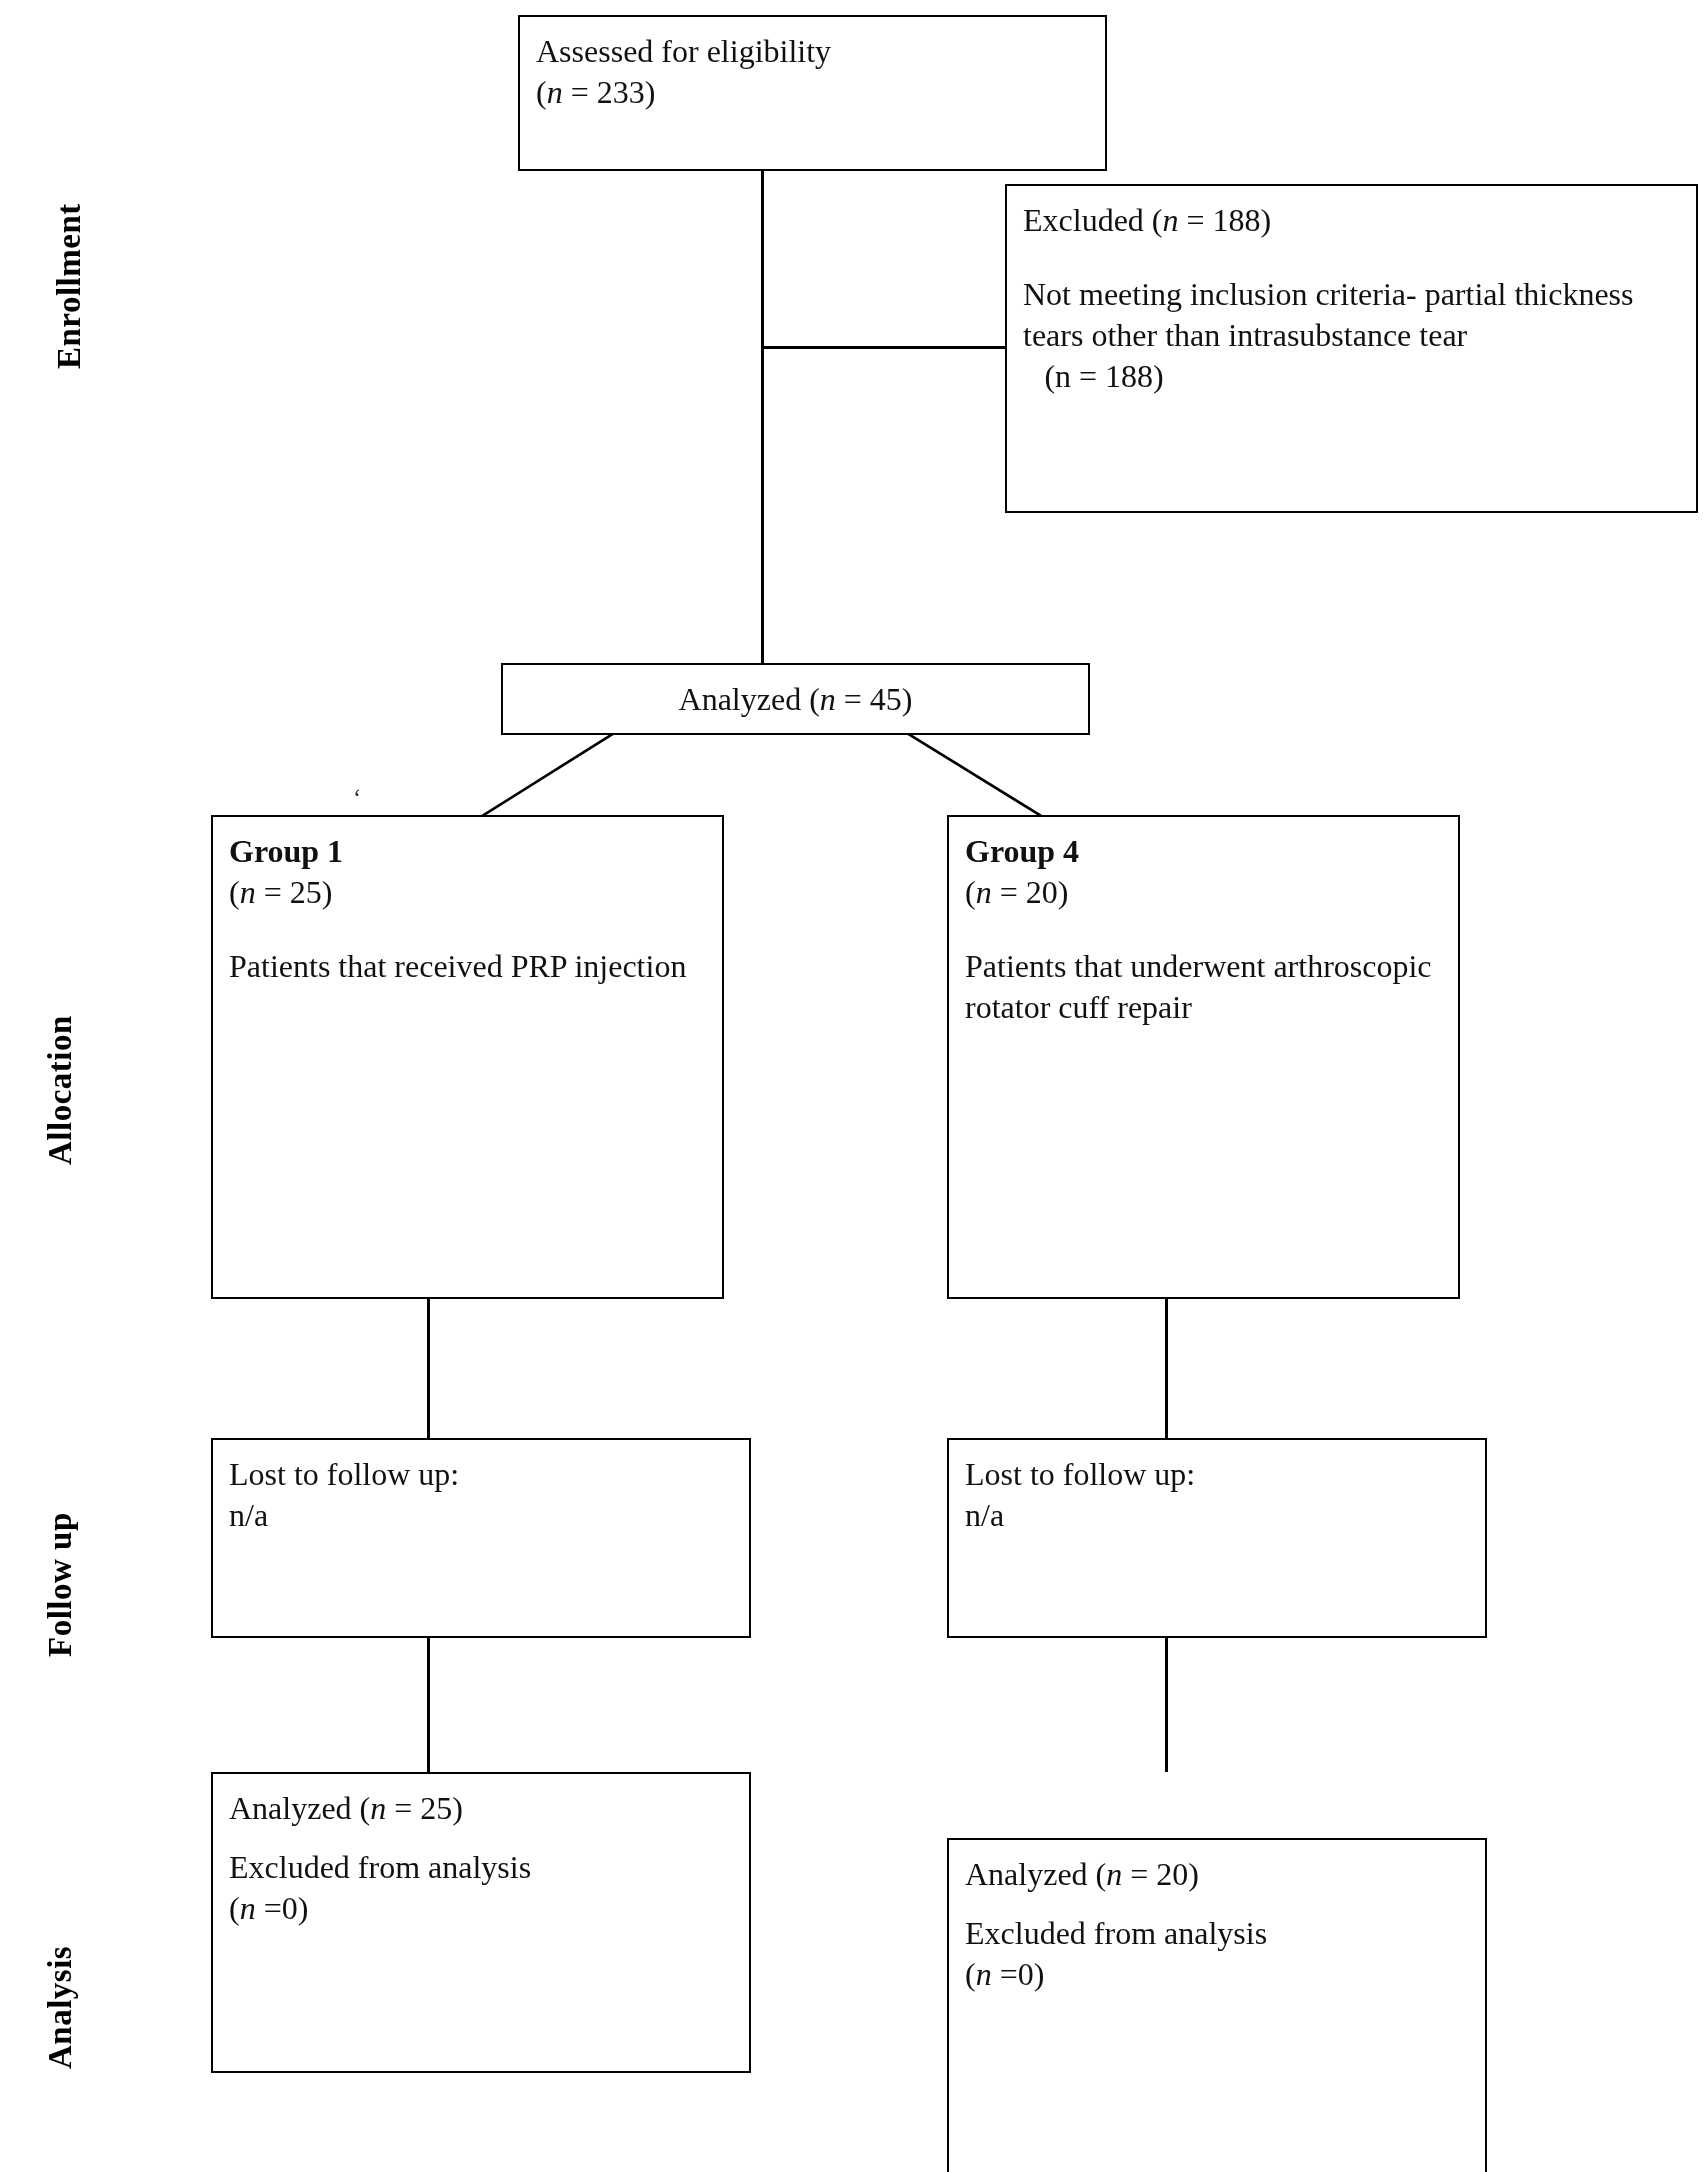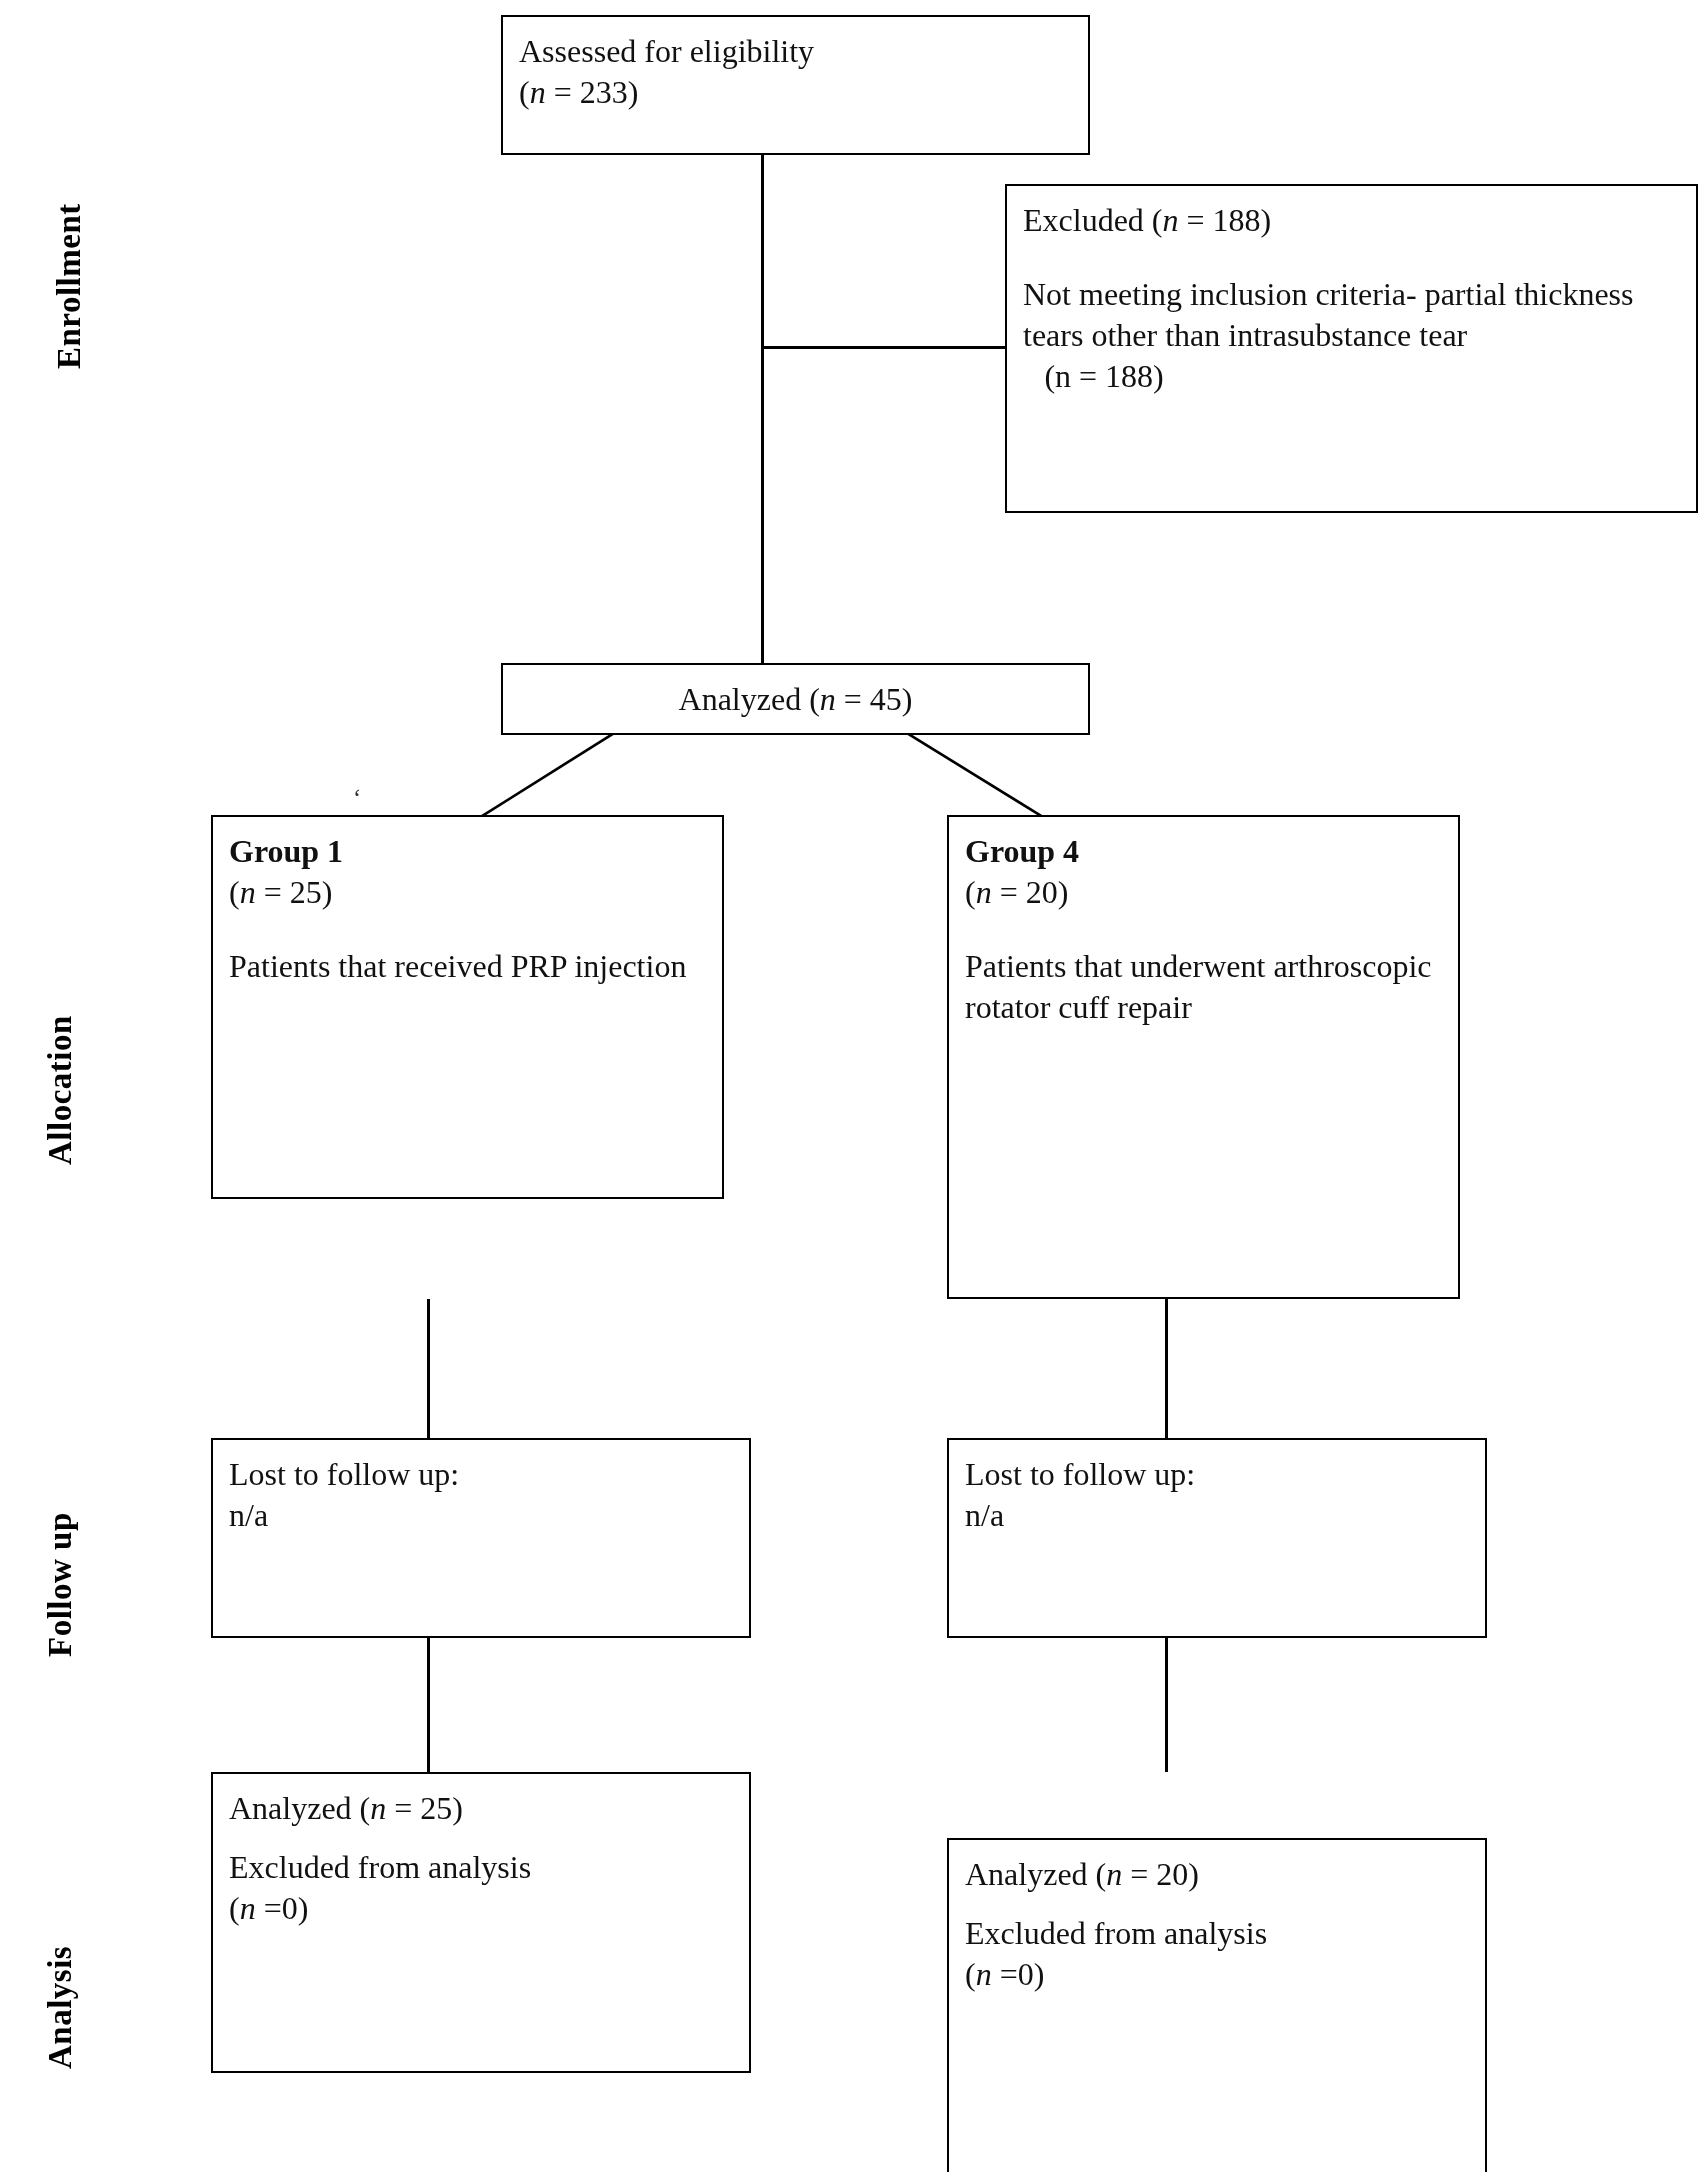--- a/index.html
+++ b/index.html
@@ -97,39 +97,39 @@
     <line x1="1180" y1="1352" x2="900" y2="1528"></line>
     <line x1="1665" y1="1352" x2="1950" y2="1528"></line>
   </svg>
 
   <div class="vline" style="left:427px; top:1299px; height:139px;"></div>
   <div class="vline" style="left:1165px; top:1299px; height:139px;"></div>
 
   <div class="vline" style="left:427px; top:1638px; height:134px;"></div>
   <div class="vline" style="left:1165px; top:1638px; height:134px;"></div>
 
-  <div class="flow-box" style="left:501px; top:15px; width:589px; height:140px;">
+  <div class="flow-box" style="left:518px; top:15px; width:589px; height:156px;">
     <div class="bx-line">Assessed for eligibility</div>
     <div class="bx-line"><span>(</span><span class="ital">n</span><span> = 233)</span></div>
   </div>
 
   <div class="flow-box" style="left:1005px; top:184px; width:693px; height:329px;">
     <div class="bx-line"><span>Excluded (</span><span class="ital">n</span><span> = 188)</span></div>
     <div class="bx-gap"></div>
     <div class="bx-line wrap">Not meeting inclusion criteria- partial thickness tears other than intrasubstance tear</div>
     <div class="bx-line indent">(n = 188)</div>
   </div>
 
   <div class="flow-box center-text" style="left:501px; top:663px; width:589px; height:72px;">
     <div class="bx-line"><span>Analyzed (</span><span class="ital">n</span><span> = 45)</span></div>
   </div>
 
   <div class="tick-mark" style="left:353px; top:786px;">‘</div>
 
-  <div class="flow-box" style="left:211px; top:815px; width:513px; height:384px;">
+  <div class="flow-box" style="left:211px; top:815px; width:513px; height:484px;">
     <div class="bx-line bold">Group 1</div>
     <div class="bx-line"><span>(</span><span class="ital">n</span><span> = 25)</span></div>
     <div class="bx-gap"></div>
     <div class="bx-line wrap">Patients that received PRP injection</div>
   </div>
 
   <div class="flow-box" style="left:947px; top:815px; width:513px; height:484px;">
     <div class="bx-line bold">Group 4</div>
     <div class="bx-line"><span>(</span><span class="ital">n</span><span> = 20)</span></div>
     <div class="bx-gap"></div>

